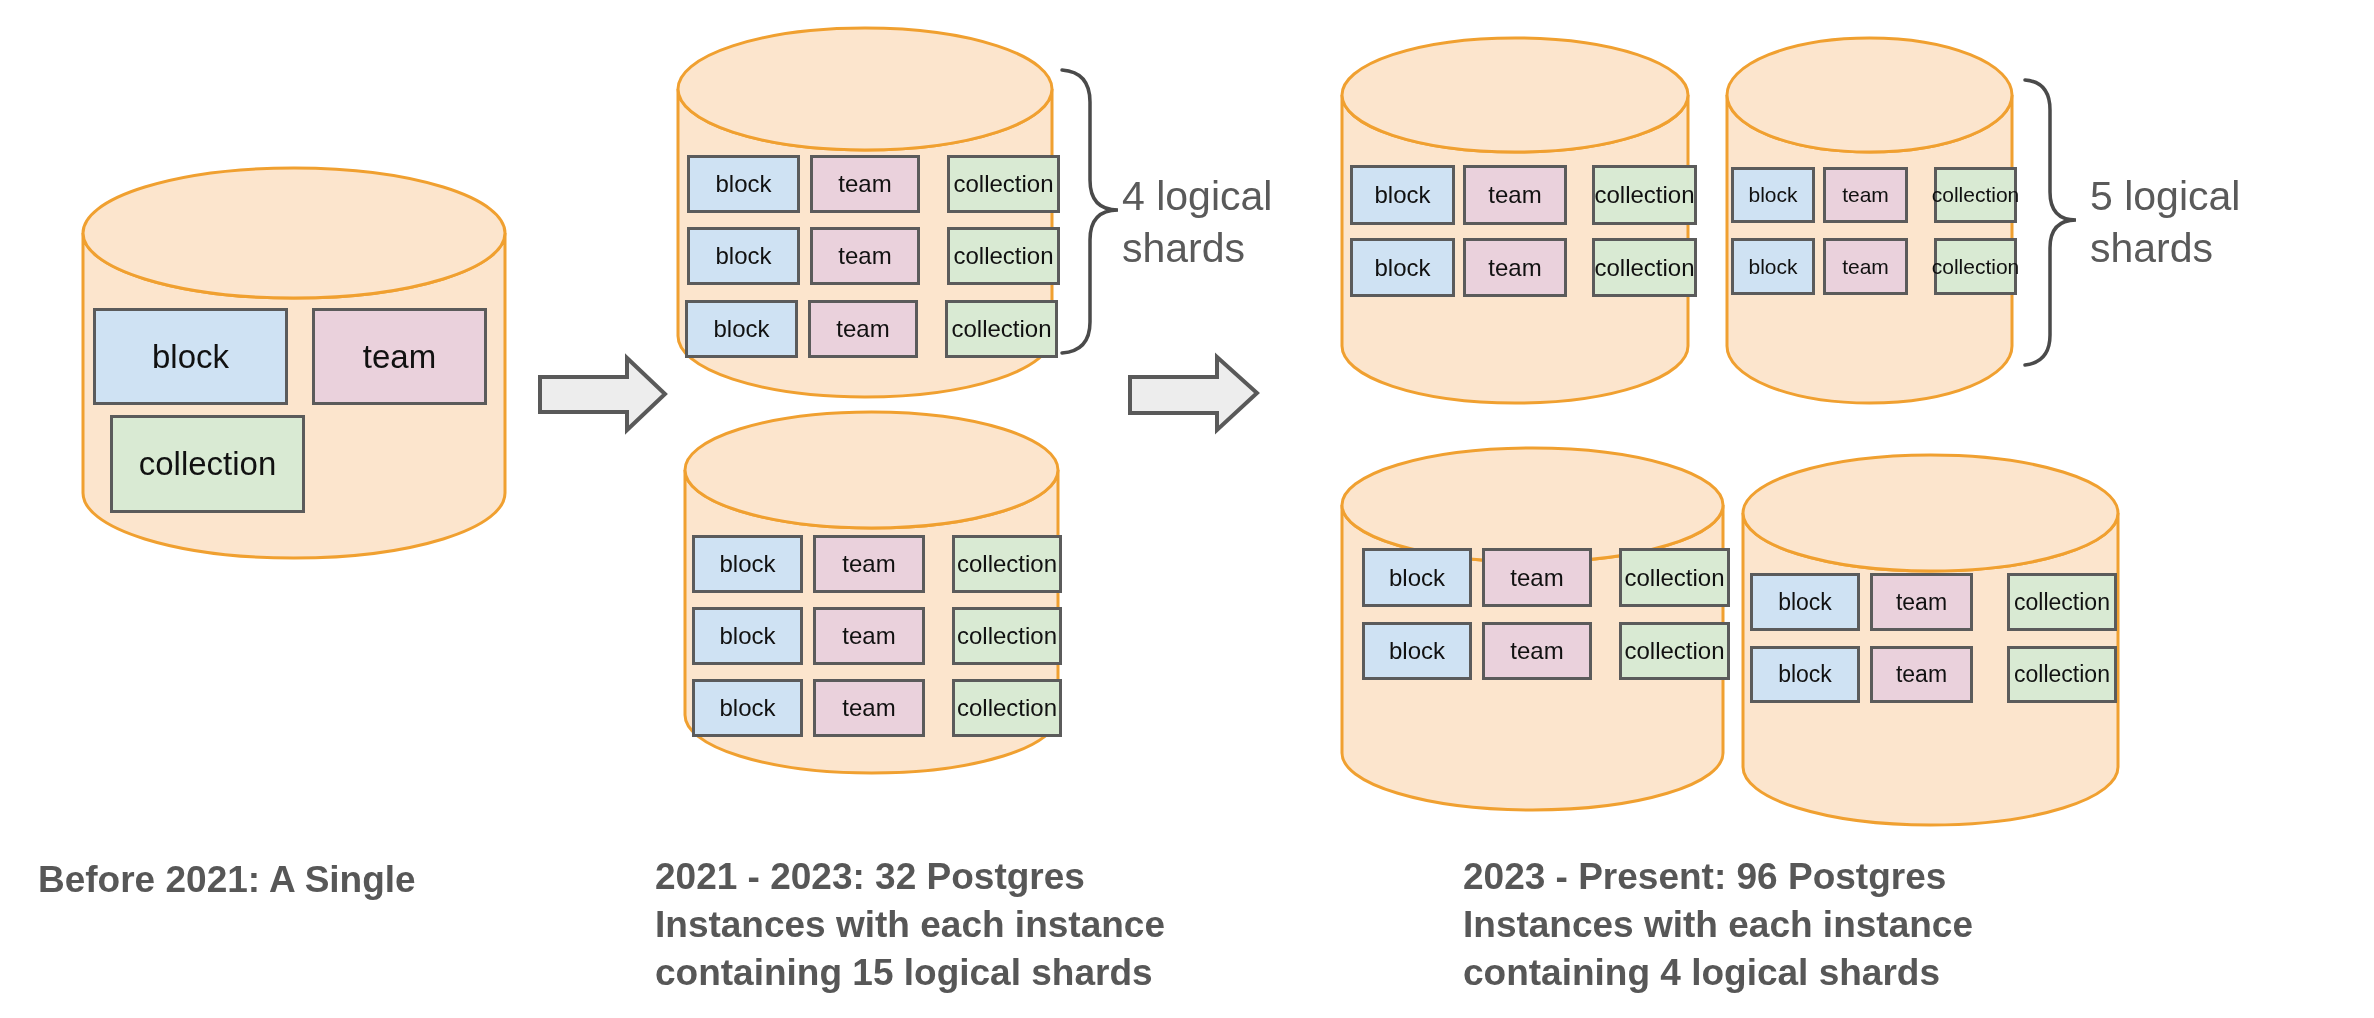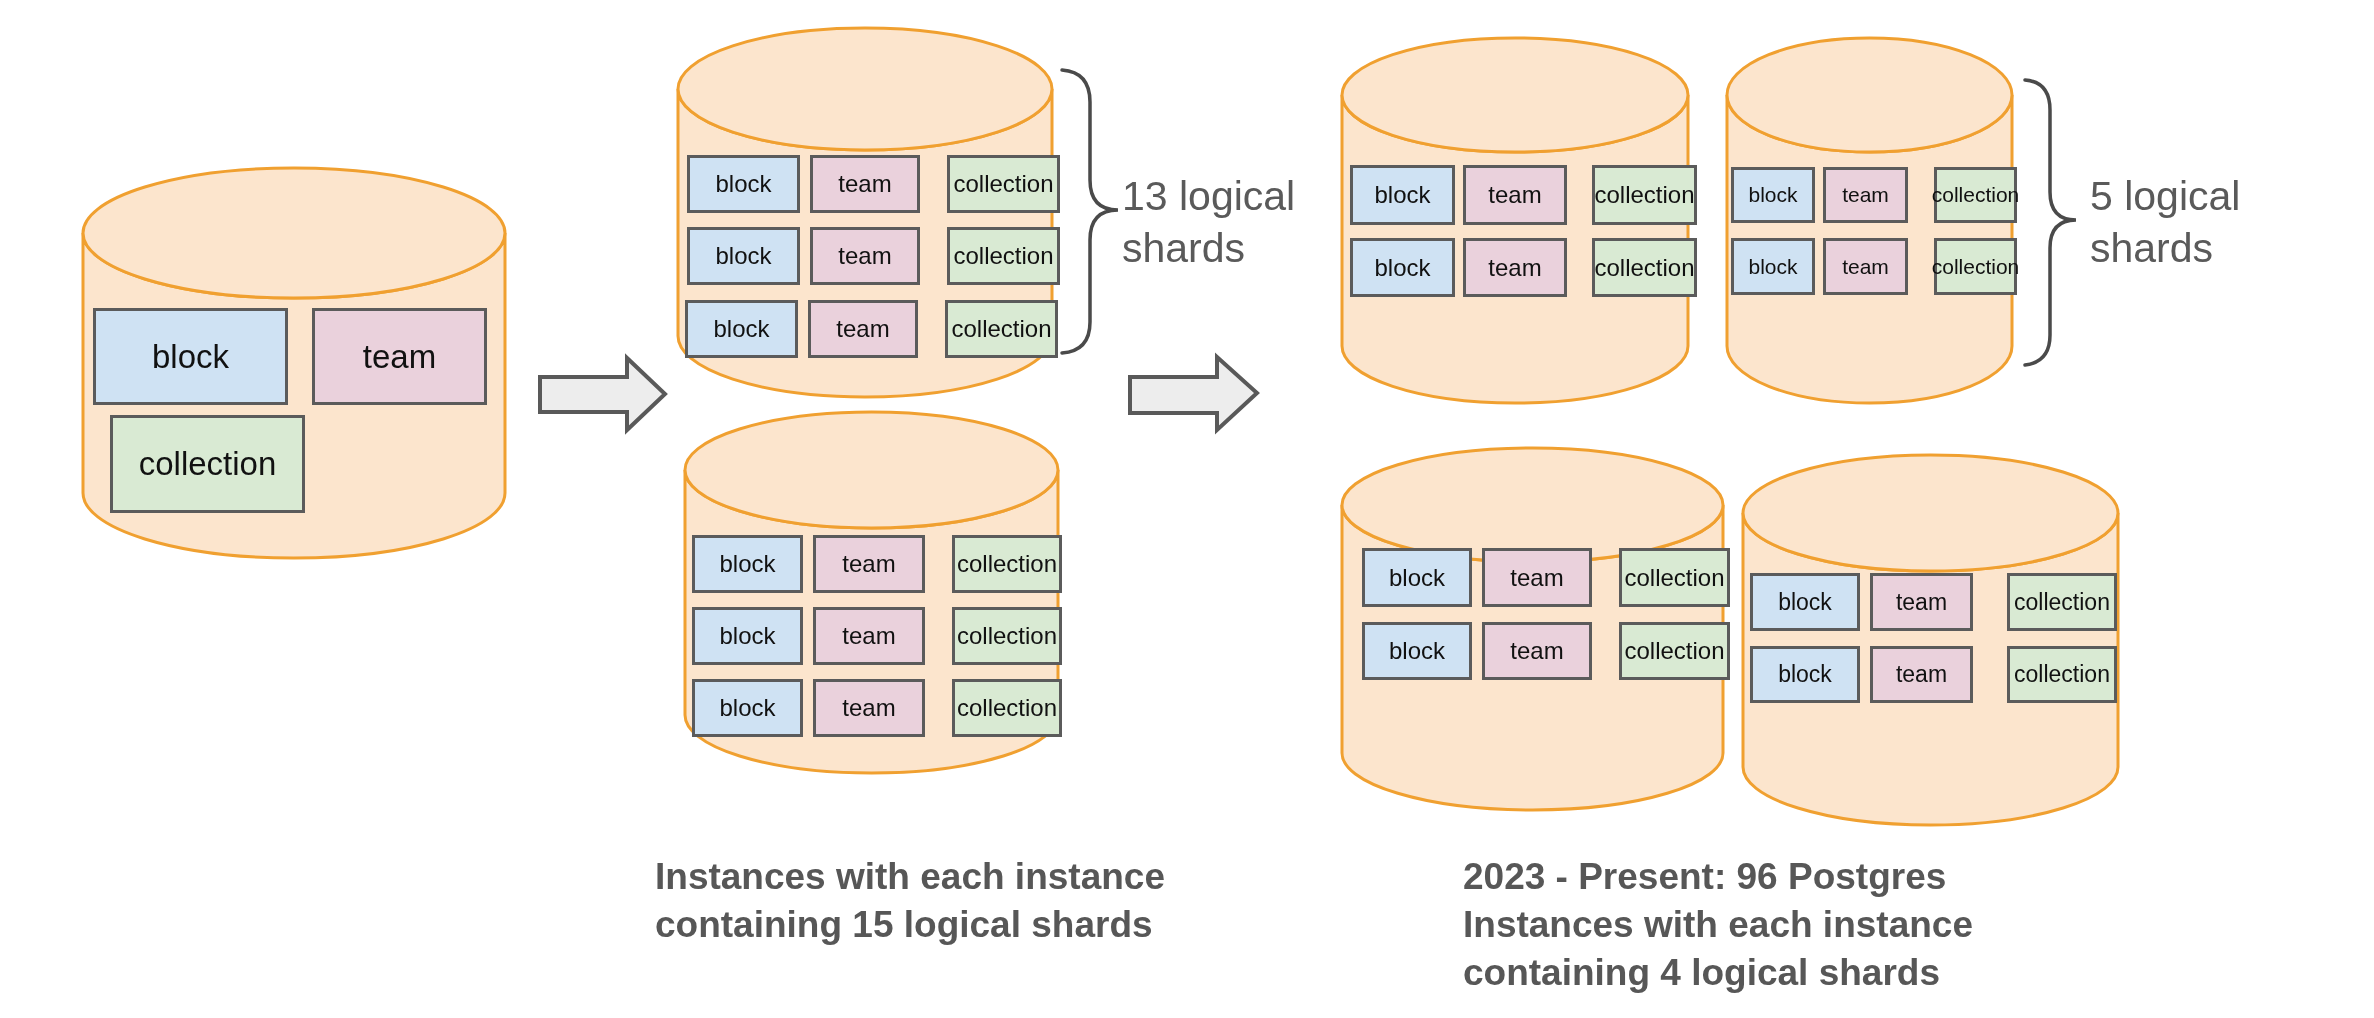--- a/index.html
+++ b/index.html
@@ -157,31 +157,33 @@
   <div class="sbox green" style="left:1602px;top:622px;width:111px;height:58px;font-size:24px">collection</div>
 
   <div class="sbox blue" style="left:1750px;top:573px;width:110px;height:58px;font-size:23px">block</div>
   <div class="sbox pink" style="left:1870px;top:573px;width:103px;height:58px;font-size:23px">team</div>
   <div class="sbox green" style="left:1990px;top:573px;width:110px;height:58px;font-size:23px">collection</div>
   <div class="sbox blue" style="left:1750px;top:646px;width:110px;height:57px;font-size:23px">block</div>
   <div class="sbox pink" style="left:1870px;top:646px;width:103px;height:57px;font-size:23px">team</div>
   <div class="sbox green" style="left:1990px;top:646px;width:110px;height:57px;font-size:23px">collection</div>
 
   <div class="annotation" style="left:1122px;top:170px">
-    <div>13 logical</div>
+    <div>4 logical</div>
     <div>shards</div>
   </div>
   <div class="annotation" style="left:2090px;top:170px">
     <div>5 logical</div>
     <div>shards</div>
   </div>
 
   <div class="caption" style="left:38px;top:856px">
+    <div>Before 2021: A Single</div>
   </div>
   <div class="caption" style="left:655px;top:853px">
+    <div>2021 - 2023: 32 Postgres</div>
     <div>Instances with each instance</div>
     <div>containing 15 logical shards</div>
   </div>
   <div class="caption" style="left:1463px;top:853px">
     <div>2023 - Present: 96 Postgres</div>
     <div>Instances with each instance</div>
     <div>containing 4 logical shards</div>
   </div>
 
 </div>

